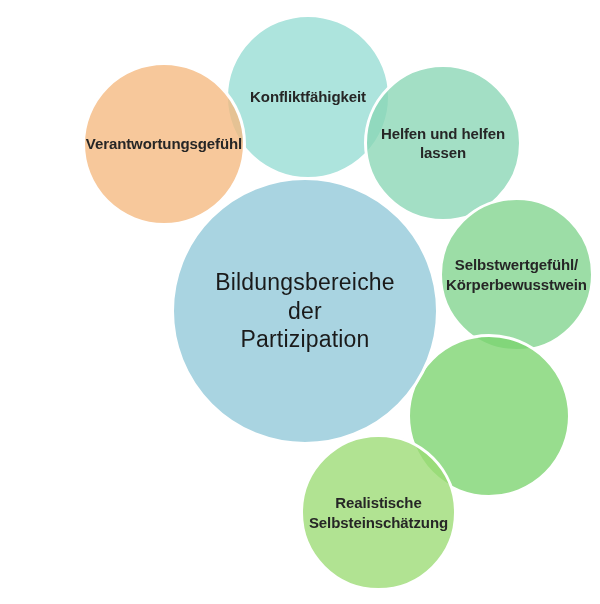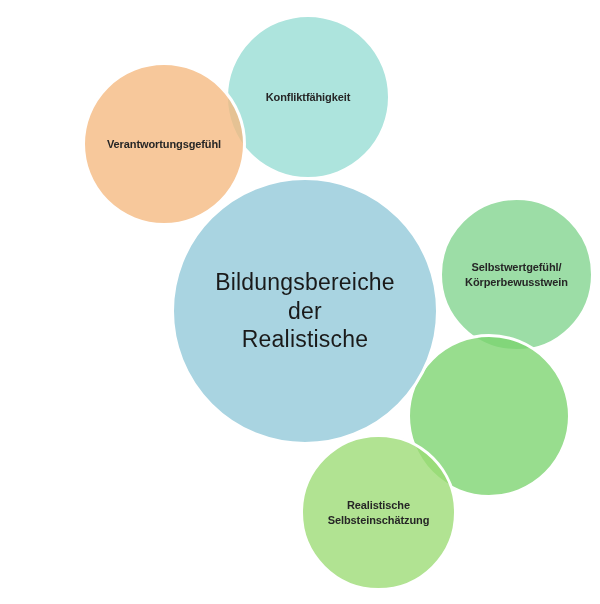--- a/index.html
+++ b/index.html
@@ -25,21 +25,21 @@
     border: 3px solid #ffffff; 
   }
   .circle .label {
     position: absolute;
     inset: 6px;
     display: flex;
     align-items: center;
     justify-content: center;
     text-align: center;
     white-space: pre-line;
-    font-size: 11px;
+    font-size: 15px;
     font-weight: bold;
     line-height: 1.3;
     letter-spacing: -0.1px;
     color: #262626;
     z-index: 3;
   }
   
   .c-center .fill { opacity: 1; inset: 2px; }
   .c-center .label {
     font-size: 23px;
@@ -64,20 +64,26 @@
 <body>
 
 <div class="stage">
 
   <div class="circle c-konflikt">
     <div class="fill" style="background-color: rgb(150, 220, 212);"></div>
     <div class="ring"></div>
     <div class="label">Konfliktfähigkeit</div>
   </div>
 
+  <div class="circle c-helfen">
+    <div class="fill" style="background-color: rgb(137, 214, 181);"></div>
+    <div class="ring"></div>
+    <div class="label">Helfen und helfen
+lassen</div>
+  </div>
 
   <div class="circle c-selbstwert">
     <div class="fill" style="background-color: rgb(128, 212, 141);"></div>
     <div class="ring"></div>
     <div class="label">Selbstwertgefühl/
 Körperbewusstwein</div>
   </div>
 
   <div class="circle c-strategien">
     <div class="fill" style="background-color: rgb(123, 212, 110);"></div>
@@ -98,16 +104,16 @@
     <div class="fill" style="background-color: rgb(245, 185, 127);"></div>
     <div class="ring"></div>
     <div class="label">Verantwortungsgefühl</div>
   </div>
 
   <div class="circle c-center">
     <div class="fill" style="background-color: rgb(169, 212, 225);"></div>
     <div class="ring"></div>
     <div class="label">Bildungsbereiche
 der
-Realistische</div>
+Partizipation</div>
   </div>
 
 </div>
 
 </body></html>

